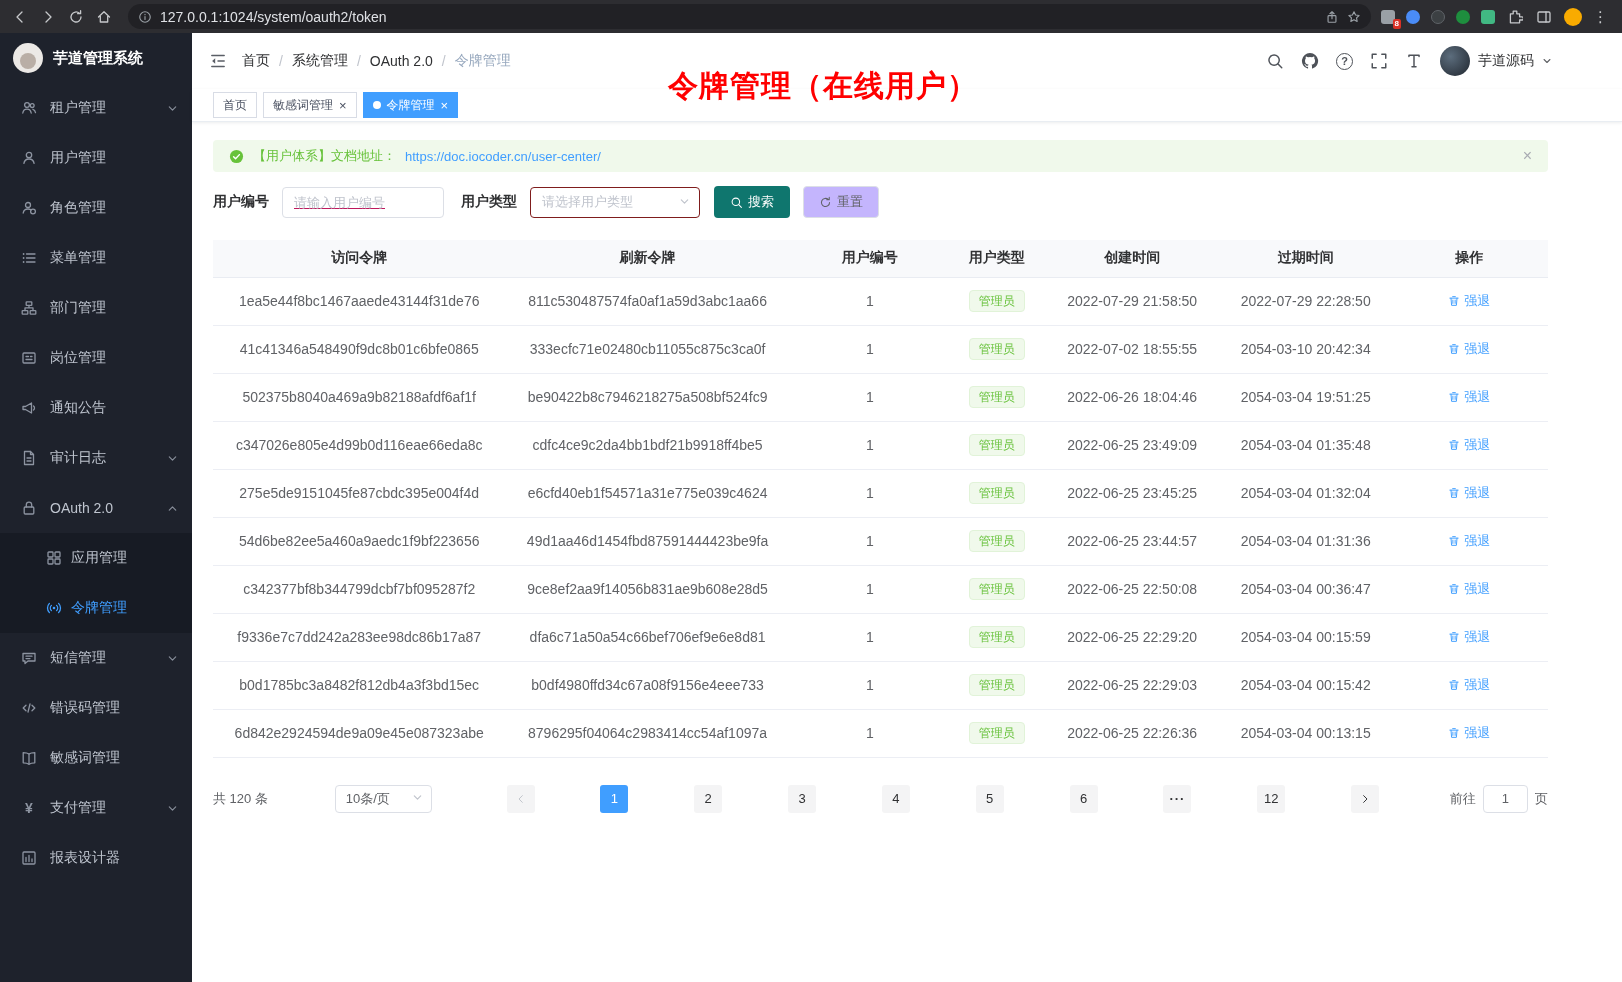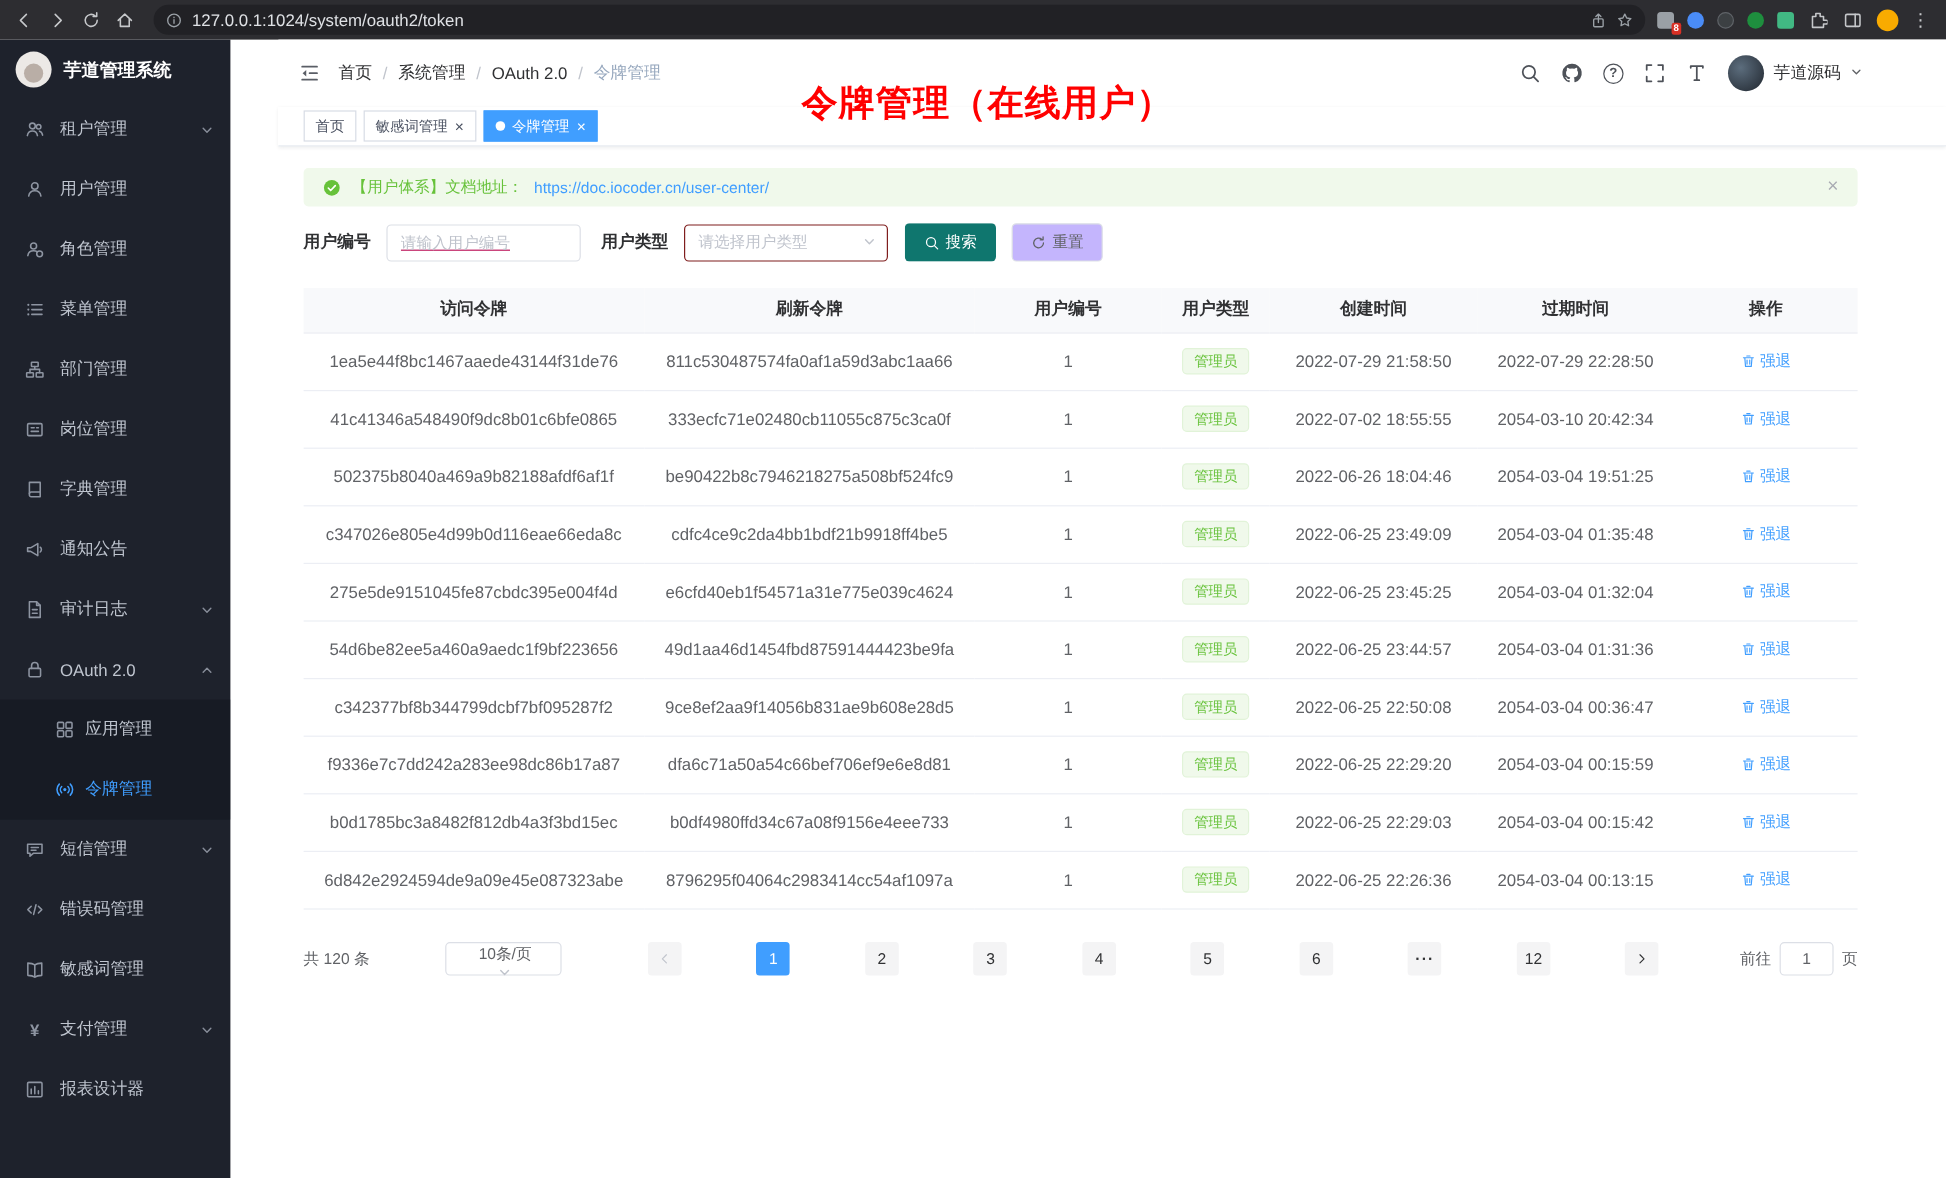--- a/index.html
+++ b/index.html
@@ -14,21 +14,21 @@
   .omnibox { flex:1; min-width:0; height:25px; background:#212125; border-radius:13px; margin:0 10px; display:flex; align-items:center; padding:0 10px; gap:8px; color:#9aa0a6; cursor:text; }
   .omnibox .url { color:#dfe1e5; font-size:14px; flex:1; white-space:nowrap; overflow:hidden; }
   .omnibox svg { width:14px; height:14px; flex:none; }
   .chrome-right { display:flex; align-items:center; gap:11px; flex:none; padding-right:4px; }
   .extdot { width:14px; height:14px; border-radius:50%; position:relative; flex:none; cursor:pointer; }
   .extdot.sq { border-radius:3px; }
   .badge8 { position:absolute; right:-6px; bottom:-5px; background:#d93025; color:#fff; font-size:8px; line-height:10px; padding:0 2px; border-radius:2px; font-weight:700; }
   .kebab { color:#c6c8cb; font-size:15px; letter-spacing:0; cursor:pointer; }
 
   
-  .app { display:flex; height:949px;gap:40px; }
+  .app { display:flex; height:949px; }
 
   
   .sidebar { width:192px; flex:none; background:#1e222c; display:flex; flex-direction:column; overflow:hidden; }
   .logo { height:50px; display:flex; align-items:center; gap:10px; padding:0 13px; flex:none; }
   .logo-avatar { width:30px; height:30px; border-radius:50%; background:#ece9e6; position:relative; overflow:hidden; flex:none; }
   .logo-avatar::after { content:""; position:absolute; left:7px; top:10px; width:16px; height:16px; border-radius:50%; background:#b9aea6; }
   .logo-title { color:#fff; font-size:15px; font-weight:700; white-space:nowrap; }
   .menu { flex:1; }
   .m-item { height:50px; display:flex; align-items:center; padding:0 14px 0 20px; font-size:14px; color:#bfc5cf; cursor:pointer; white-space:nowrap; }
   .m-item .mi { width:18px; margin-right:12px; color:#8d94a1; display:flex; justify-content:center; flex:none; }
@@ -91,21 +91,21 @@
 
   table.grid { width:100%; margin-top:22px; border-collapse:collapse; table-layout:fixed; }
   .grid th { height:37px; background:#f8f9fb; font-size:14px; font-weight:700; color:#303133; text-align:center; border-bottom:1px solid #e9ecf2; }
   .grid td { height:48px; font-size:14px; color:#606266; text-align:center; border-bottom:1px solid #eceef4; white-space:nowrap; overflow:hidden; }
   .tag-green { display:inline-block; padding:0 9px; height:22px; line-height:20px; font-size:12px; color:#67c23a; background:#f0f9eb; border:1px solid #e1f3d8; border-radius:4px; }
   .op-link { color:#409eff; font-size:13px; display:inline-flex; align-items:center; gap:4px; cursor:pointer; }
   .op-link svg { width:12px; height:12px; }
 
   .pager { margin-top:27px; display:flex; justify-content:space-between; align-items:center; font-size:13px; color:#606266; }
   .p-total { margin-right:9px; white-space:nowrap; }
-  .ps-select { width:97px; height:28px; border:1px solid #dcdfe6; border-radius:4px; display:flex; align-items:center; justify-content:space-between; padding:0 8px 0 10px; margin-right:13px; cursor:pointer; color:#606266;flex-direction:column; }
+  .ps-select { width:97px; height:28px; border:1px solid #dcdfe6; border-radius:4px; display:flex; align-items:center; justify-content:space-between; padding:0 8px 0 10px; margin-right:13px; cursor:pointer; color:#606266; }
   .ps-select .chv svg { width:11px; height:11px; color:#c0c4cc; }
   .pbtn { min-width:28px; height:28px; border-radius:3px; background:#f4f4f5; color:#303133; display:inline-flex; align-items:center; justify-content:center; margin:0 4px; cursor:pointer; padding:0 4px; }
   .pbtn svg { width:12px; height:12px; }
   .pbtn.disabled { color:#c0c4cc; cursor:default; }
   .pbtn.active { background:#409eff; color:#fff; }
   .pbtn.dots { letter-spacing:1px; color:#303133; font-weight:700; }
   .goto { display:flex; align-items:center; gap:7px; margin-left:9px; white-space:nowrap; }
   .goto-input { width:45px; height:28px; border:1px solid #dcdfe6; border-radius:4px; text-align:center; font-size:13px; color:#606266; outline:none; font-family:inherit; }
 
   .annotation { position:absolute; left:668px; top:66px; font-size:30px; font-weight:700; color:#ff0000; z-index:50; letter-spacing:1px; white-space:nowrap; }
@@ -246,29 +246,20 @@
       <div class="m-item">
         <span class="mi">
             <svg viewBox="0 0 16 16">
               <rect x="2" y="3" width="12" height="10" rx="1"></rect>
               <path d="M5 6.5h2.5M5 9.5h6M9.5 6.5h1.5"></path>
             </svg>
           </span>
         <span class="lbl">岗位管理</span>
       </div>
 
-      <div class="m-item">
-        <span class="mi">
-            <svg viewBox="0 0 16 16">
-              <path d="M3.5 2h9v12H5a1.5 1.5 0 0 1-1.5-1.5V2z"></path>
-              <path d="M3.5 11.5A1.5 1.5 0 0 1 5 10h7.5"></path>
-            </svg>
-          </span>
-        <span class="lbl">字典管理</span>
-      </div>
 
       <div class="m-item">
         <span class="mi">
             <svg viewBox="0 0 16 16">
               <path d="M2 6.5v3h2.5l6 3.5V3L4.5 6.5H2z"></path>
               <path d="M12.5 6a2.5 2.5 0 0 1 0 4"></path>
             </svg>
           </span>
         <span class="lbl">通知公告</span>
       </div>

